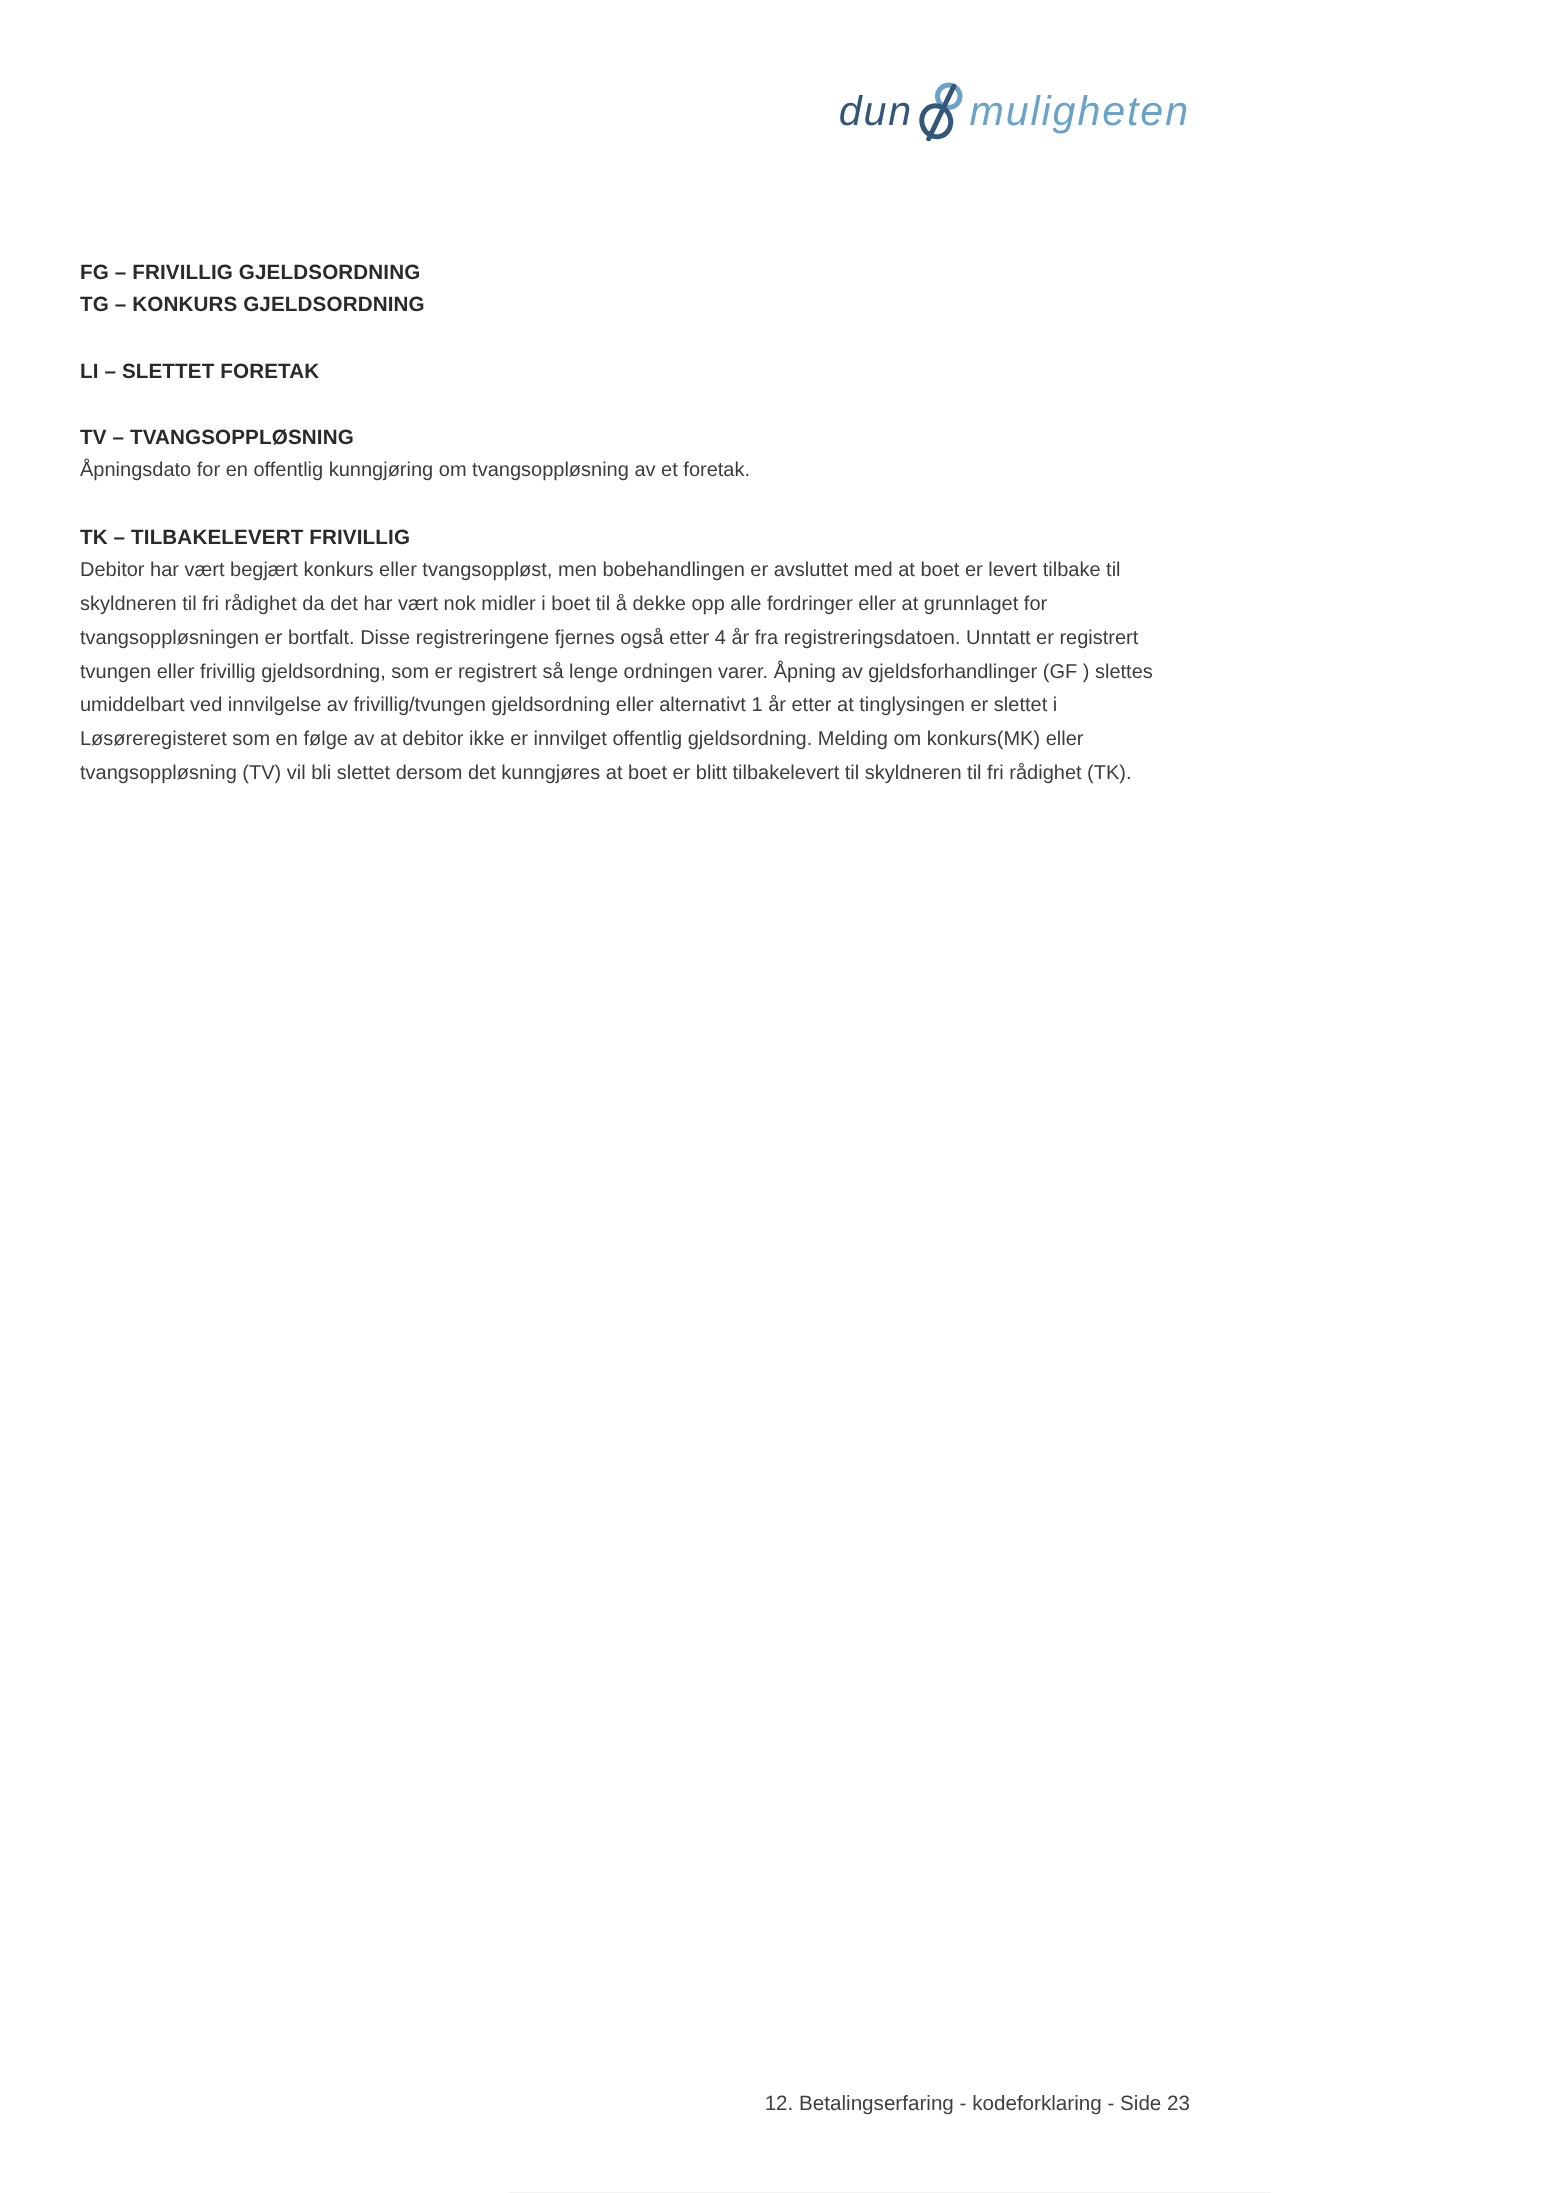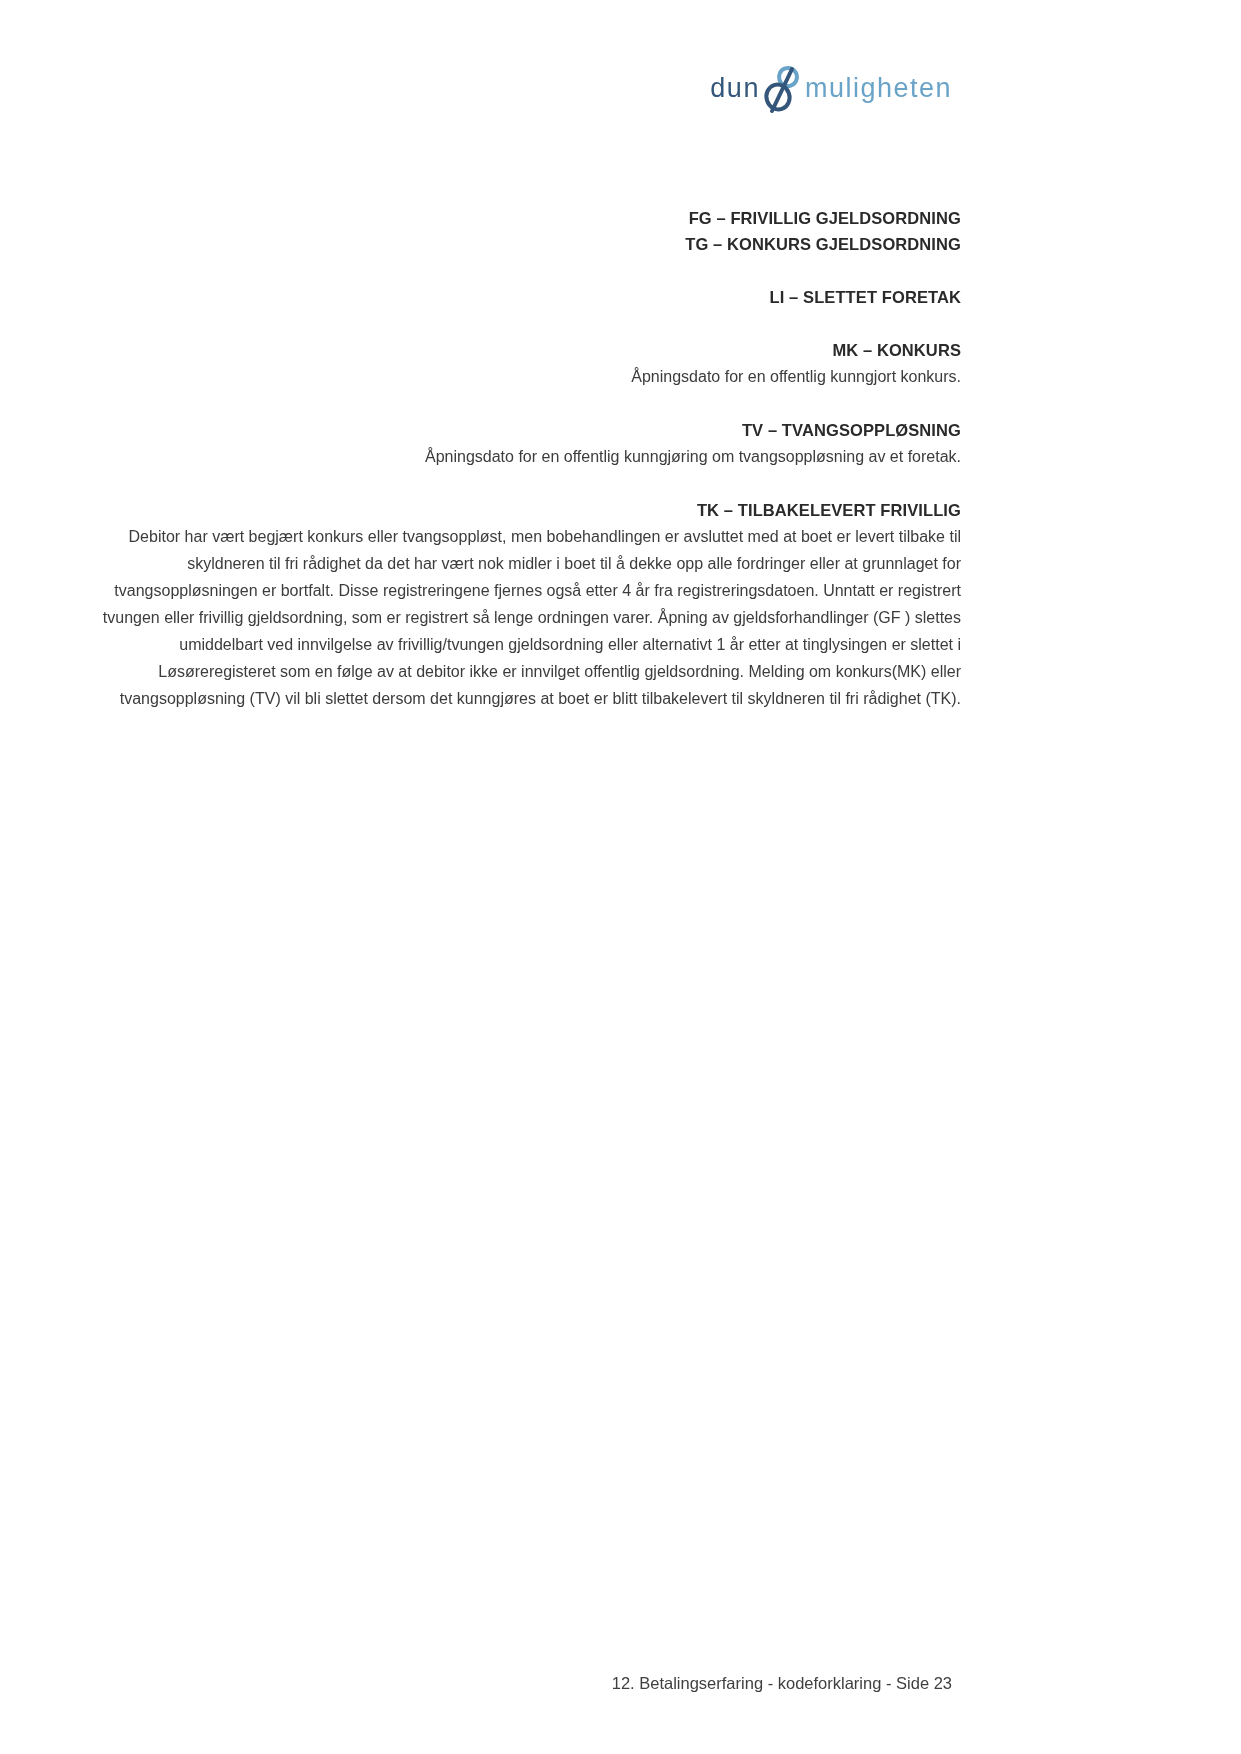--- a/index.html
+++ b/index.html
@@ -17,44 +17,45 @@
     position:absolute;
     top:62px;
     left:64px;
     width:888px;
     height:56px;
     display:flex;
     align-items:center;
     justify-content:flex-end;
   }
   .logo .word{
-    font-size:27px;
+    font-size:33px;
     font-weight:400;
     letter-spacing:1.5px;
     line-height:1;
     padding-bottom:4px;
+    font-style:italic;
   }
   .logo .w1{color:#33567a;}
   .logo .w2{color:#6aa3c8;}
   .logo .amp{
     width:40px;height:52px;
     margin:0 2px 0 3px;
     flex:0 0 auto;
   }
   
   .content{
     position:absolute;
     top:205px;
     left:64px;
     width:897px;
     color:#3c3c3c;
     font-size:16px;
     line-height:27px;
   }
-  .section{margin:0 0 27px 0;text-align:right;}
+  .section{margin:0 0 27px 0;}
   .sec-heading{
     font-weight:700;
     color:#2a2a2a;
     font-size:16.5px;
     line-height:26px;
     letter-spacing:0.1px;
   }
   .sec-body{
     margin:0;
     color:#3c3c3c;
@@ -92,24 +93,20 @@
     <div class="section">
       <div class="sec-heading">FG – FRIVILLIG GJELDSORDNING</div>
       <div class="sec-heading">TG – KONKURS GJELDSORDNING</div>
     </div>
 
     <div class="section">
       <div class="sec-heading">LI – SLETTET FORETAK</div>
     </div>
 
 
-    <div class="section">
-      <div class="sec-heading">MK – KONKURS</div>
-      <p class="sec-body">Åpningsdato for en offentlig kunngjort konkurs.</p>
-    </div>
 
     <div class="section">
       <div class="sec-heading">TV – TVANGSOPPLØSNING</div>
       <p class="sec-body">Åpningsdato for en offentlig kunngjøring om tvangsoppløsning av et foretak.</p>
     </div>
 
     <div class="section">
       <div class="sec-heading">TK – TILBAKELEVERT FRIVILLIG</div>
       <p class="sec-body">Debitor har vært begjært konkurs eller tvangsoppløst, men bobehandlingen er avsluttet med at boet er levert tilbake til skyldneren til fri rådighet da det har vært nok midler i boet til å dekke opp alle fordringer eller at grunnlaget for tvangsoppløsningen er bortfalt. Disse registreringene fjernes også etter 4 år fra registreringsdatoen. Unntatt er registrert tvungen eller frivillig gjeldsordning, som er registrert så lenge ordningen varer. Åpning av gjeldsforhandlinger (GF ) slettes umiddelbart ved innvilgelse av frivillig/tvungen gjeldsordning eller alternativt 1 år etter at tinglysingen er slettet i Løsøreregisteret som en følge av at debitor ikke er innvilget offentlig gjeldsordning. Melding om konkurs(MK) eller tvangsoppløsning (TV) vil bli slettet dersom det kunngjøres at boet er blitt tilbakelevert til skyldneren til fri rådighet (TK).</p>
     </div>

